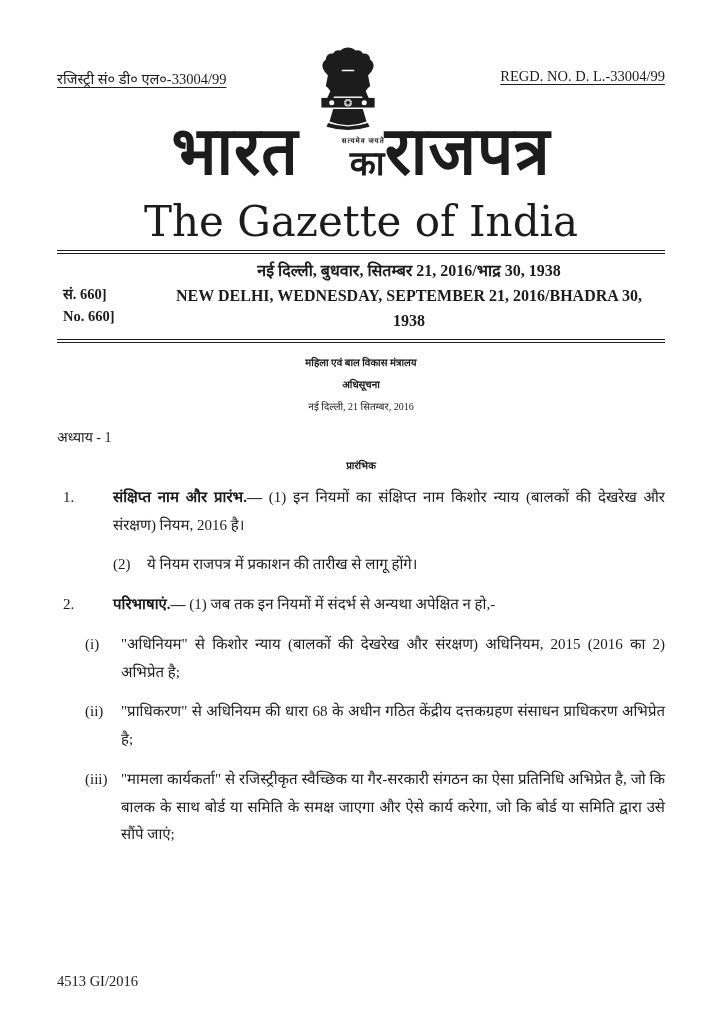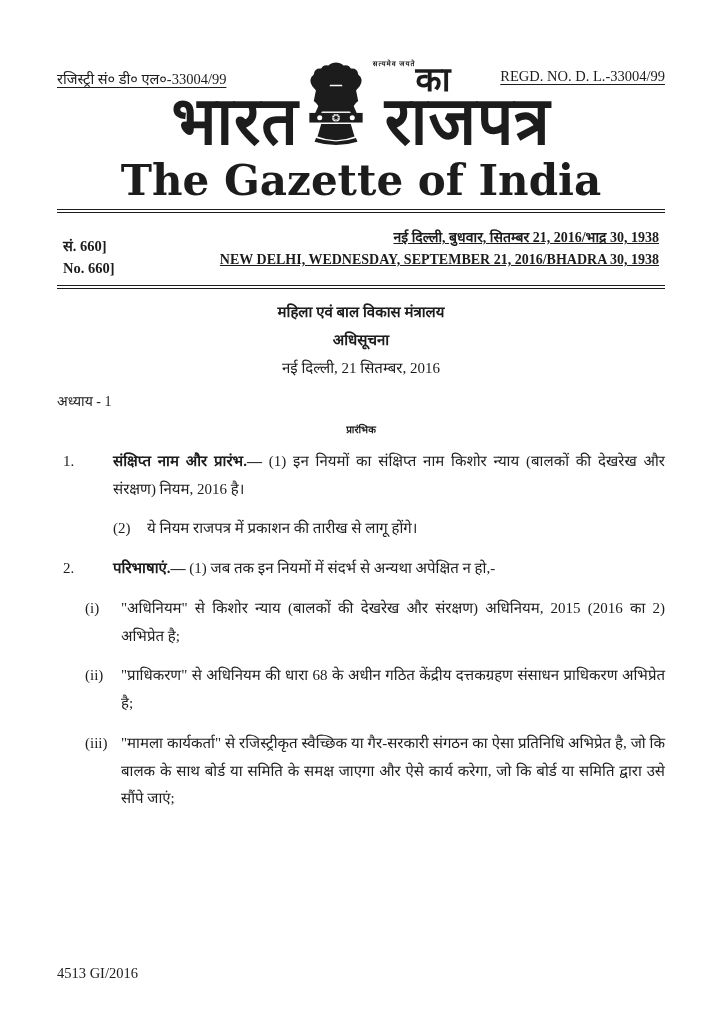--- a/index.html
+++ b/index.html
@@ -13,64 +13,64 @@
     box-sizing:border-box;
     padding:68px 59px 0 57px;
     overflow:hidden;
   }
   
   .reg-row{display:flex;justify-content:space-between;align-items:flex-start;font-size:14.5px;}
   .reg{text-decoration:underline;text-underline-offset:3px;white-space:nowrap;}
   
   .masthead{display:flex;justify-content:center;align-items:flex-end;gap:0;margin-top:4px;}
   .mast-hi{font-size:64px;font-weight:800;line-height:.95;letter-spacing:1px;transform:scaleY(1.05);}
-  .emblem-col{display:flex;flex-direction:row;align-items:flex-start;width:86px;margin-top:-46px;}
+  .emblem-col{display:flex;flex-direction:column;align-items:flex-end;width:86px;margin-top:-46px;}
   .emblem-col svg{display:block;}
   .motto{font-size:7px;font-weight:700;letter-spacing:1px;margin-top:-2px;white-space:nowrap;}
   .mast-ka{font-size:34px;font-weight:800;line-height:1.1;}
   .mast-en{
     text-align:center;
-    font-size:42px;font-weight:700;
+    font-size:42px;font-weight:400;
     font-family:"DejaVu Serif","Liberation Serif",serif;
-    margin-top:6px;line-height:1.05;
+    margin-top:18px;line-height:1.05;
   }
   
   .center-lines{text-align:center;margin-top:10px;}
   .cl{font-weight:700;font-size:14.5px;margin:7px 0;}
   .cl.en{letter-spacing:.3px;}
   
   .issue-table{
     display:flex;align-items:center;
     border-top:4px double #1c1c1c;border-bottom:4px double #1c1c1c;
     margin-top:6px;padding:5px 6px;
   }
   .issue-left{flex:0 0 96px;font-weight:700;font-size:14.5px;line-height:1.55;white-space:nowrap;margin-top:17px;}
-  .issue-center{flex:1;text-align:right;font-weight:700;font-size:14px;line-height:1.55;text-decoration:underline;}
+  .issue-center{flex:1;text-align:center;font-weight:700;font-size:16px;line-height:1.55;}
   
   .min-block{text-align:center;margin-top:12px;}
-  .min-line{font-weight:700;font-size:15px;margin:8px 0;}
+  .min-line{font-weight:700;font-size:10px;margin:8px 0;}
   .min-line.place{font-weight:400;}
   
   .intro{
     font-size:15px;line-height:1.85;text-align:justify;
     text-indent:38px;margin-top:10px;
   }
   .chapter{text-align:left;font-weight:400;font-size:14px;margin-top:14px;}
   .chapter-title{text-align:center;font-weight:700;font-size:10px;margin-top:12px;}
   .clause{display:flex;font-size:15px;line-height:1.85;margin-top:12px;}
   .clause .num{flex:0 0 50px;padding-left:6px;}
   .clause .text{flex:1;text-align:justify;}
   .lead{font-weight:700;}
   .subclause{display:flex;font-size:15px;line-height:1.85;margin-top:12px;}
   .subclause .num{flex:0 0 34px;margin-left:56px;}
   .subclause .text{flex:1;text-align:justify;}
   .def{display:flex;font-size:15px;line-height:1.85;margin-top:12px;}
   .def .num{flex:0 0 36px;margin-left:28px;}
   .def .text{flex:1;text-align:justify;}
-  .footer{position:absolute;left:57px;bottom:42px;font-size:14.5px;}
+  .footer{position:absolute;left:57px;bottom:34px;font-size:14.5px;}
 </style>
 </head>
 <body>
 
 <div class="page">
 
   <div class="reg-row">
     <span class="reg">रजिस्ट्री सं० डी० एल०-33004/99</span>
     <span class="reg">REGD. NO. D. L.-33004/99</span>
   </div>

